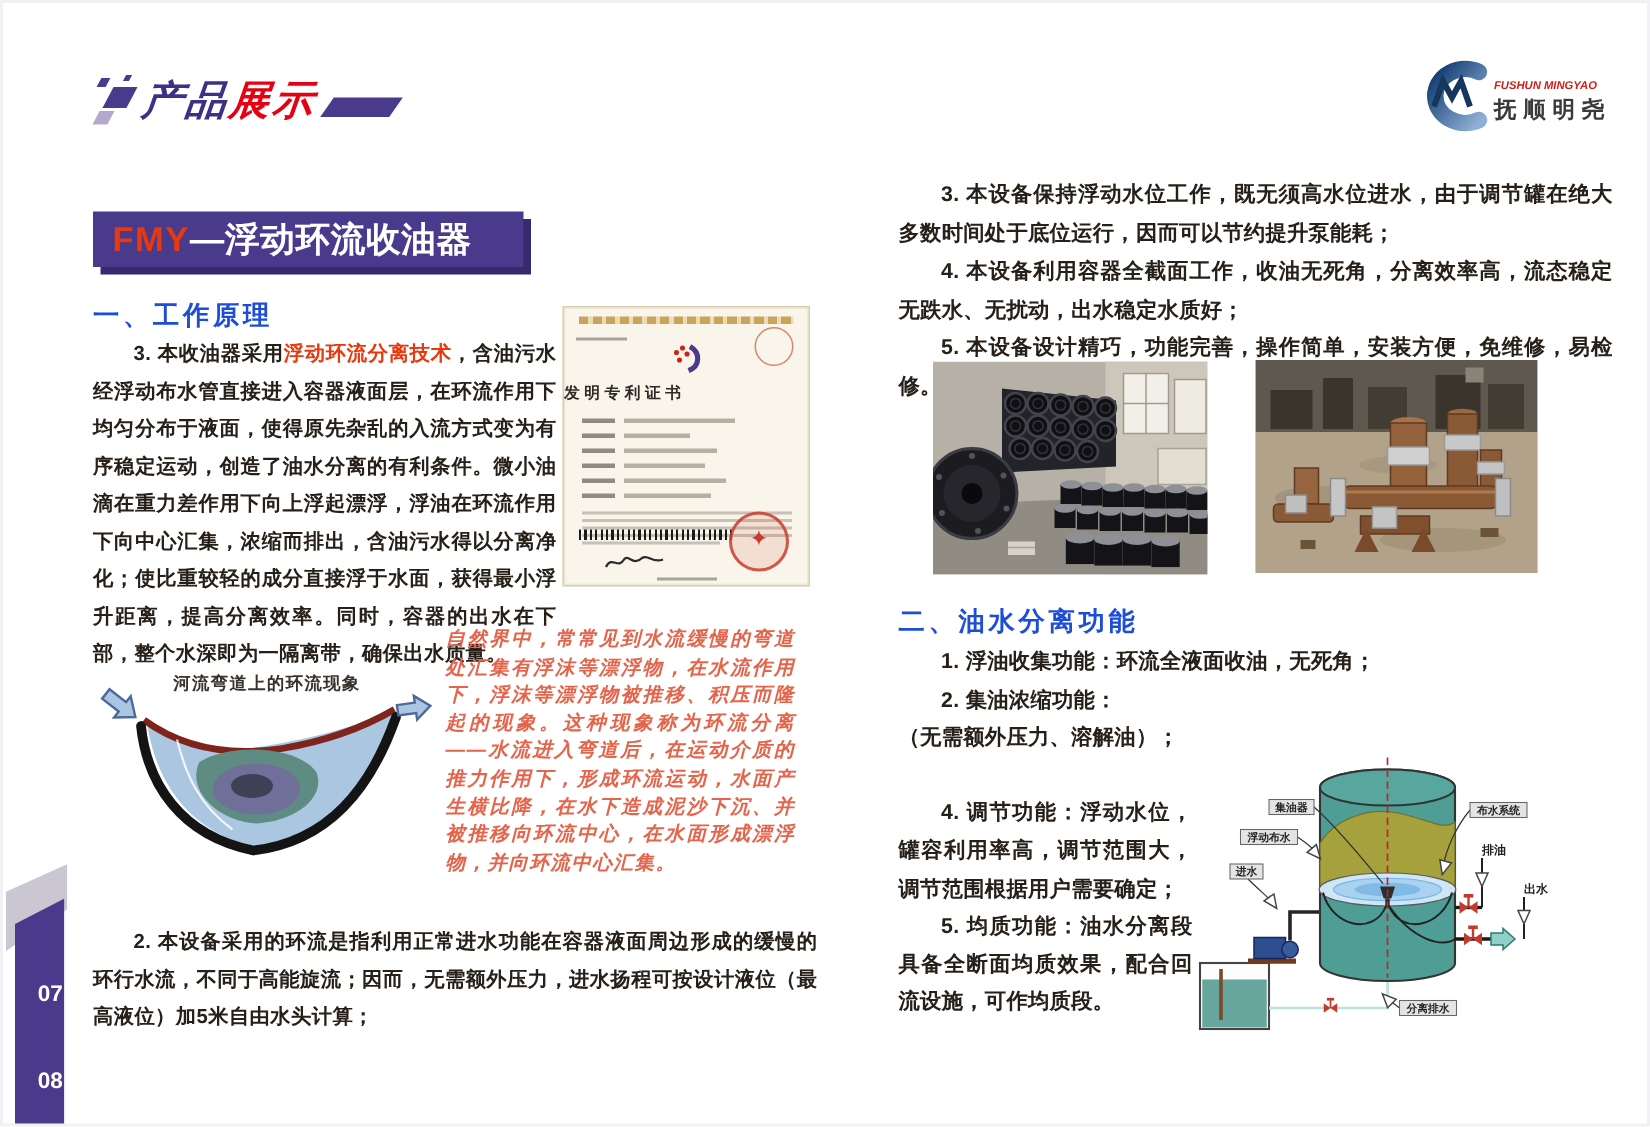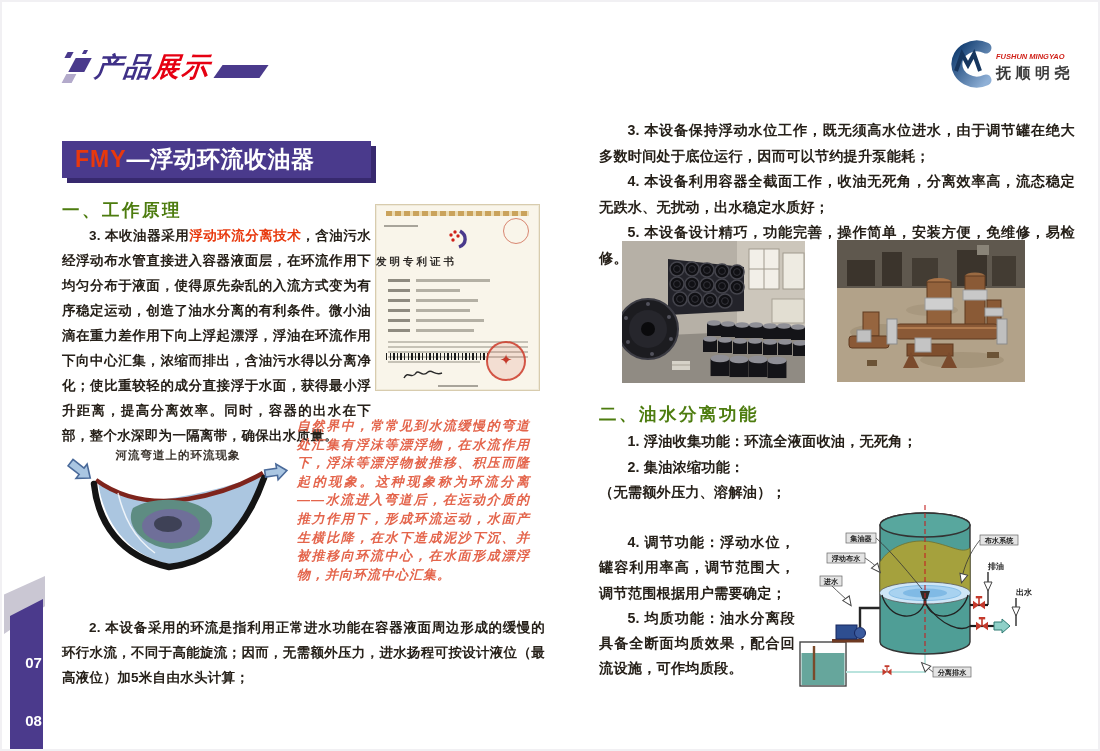--- a/index.html
+++ b/index.html
@@ -7,26 +7,26 @@
         font-family:"Liberation Sans",sans-serif;color:#262019;border:2px solid #f1f0f3;box-sizing:border-box}
   .abs{position:absolute}
   
   .bsq{position:absolute;background:#4a3a8c}
   .brand-text{position:absolute;left:93px;top:47px;font-size:27px;font-weight:bold;font-style:italic;
               letter-spacing:2px;transform:skewX(-6deg);white-space:nowrap}
   .brand-text .bp{color:#3f3087}
   .brand-text .br{color:#e60012}
   .brand-bar{position:absolute;left:216px;top:63px;width:46px;height:13px;background:#4a3a8c;transform:skewX(-35deg)}
   
-  .fmy{position:absolute;left:60px;top:139px;width:309px;height:37px;background:#4a3a8c;
+  .fmy{position:absolute;left:60px;top:139px;width:287px;height:37px;background:#4a3a8c;
        box-shadow:5px 5px 0 #37296e;display:flex;align-items:center;padding-left:13px;box-sizing:border-box;white-space:nowrap}
   .fmy .m{color:#e8380d;font-size:23px;font-weight:bold;letter-spacing:1px}
   .fmy .n{color:#fff;font-size:23px;font-weight:bold;letter-spacing:.5px}
   
-  .h-red{position:absolute;color:#4d7c0f;font-size:17.5px;font-weight:bold;letter-spacing:2.5px;white-space:nowrap}
+  .h-red{position:absolute;color:#1d4ed8;font-size:17.5px;font-weight:bold;letter-spacing:2.5px;white-space:nowrap}
   .body-txt{position:absolute;font-weight:bold;font-size:13.5px;line-height:25px;letter-spacing:.3px;text-align:justify}
   .indent{text-indent:2em}
   .note{position:absolute;left:295px;top:415px;width:233px;color:#e4654c;font-size:13px;line-height:18.6px;
         font-weight:bold;font-style:italic;letter-spacing:1px;text-align:justify}
   .hl{color:#e8380d}
   .features{position:absolute;left:597px;top:116px;width:476px}
   .features p{margin:0;font-weight:bold;font-size:14.2px;line-height:25.5px;letter-spacing:.2px;text-indent:2em;text-align:justify}
   .iw-wrap{position:absolute;left:597px;top:427px;width:479px}
   .iw-wrap p{margin:0;font-weight:bold;font-size:14.2px;line-height:25.5px;letter-spacing:.2px;text-indent:2em}
   .iw-wrap p.cont{text-indent:0}

